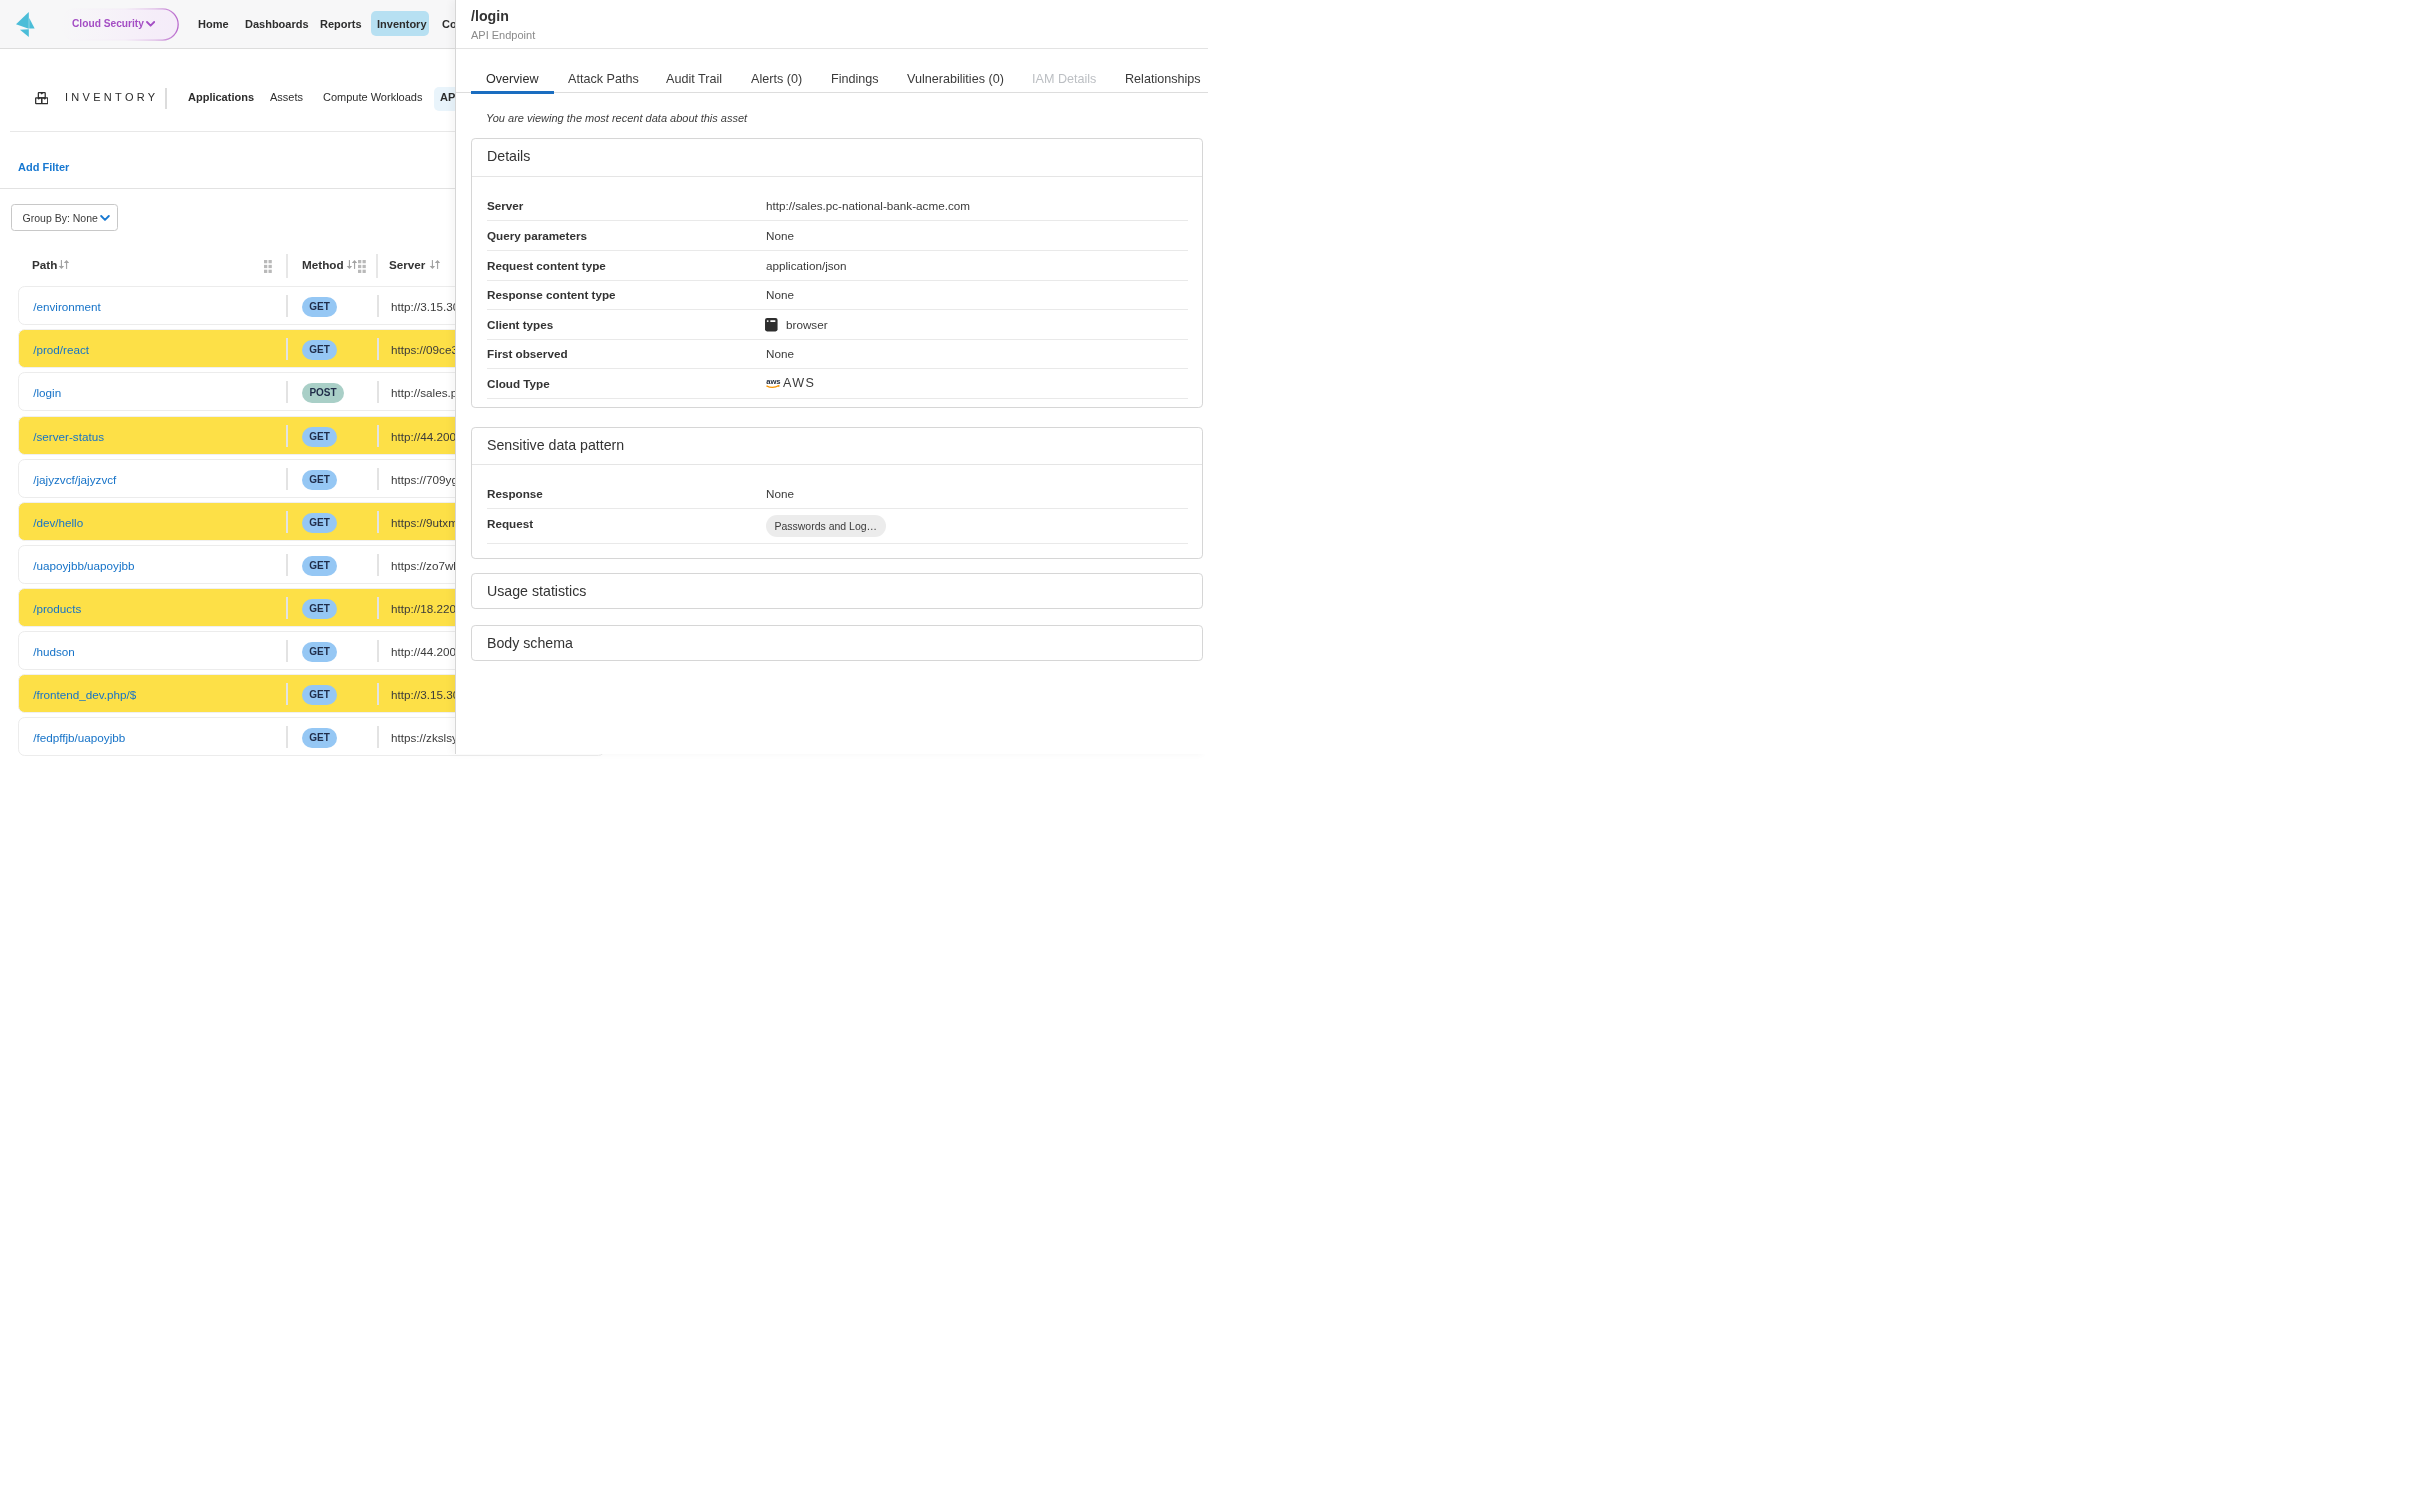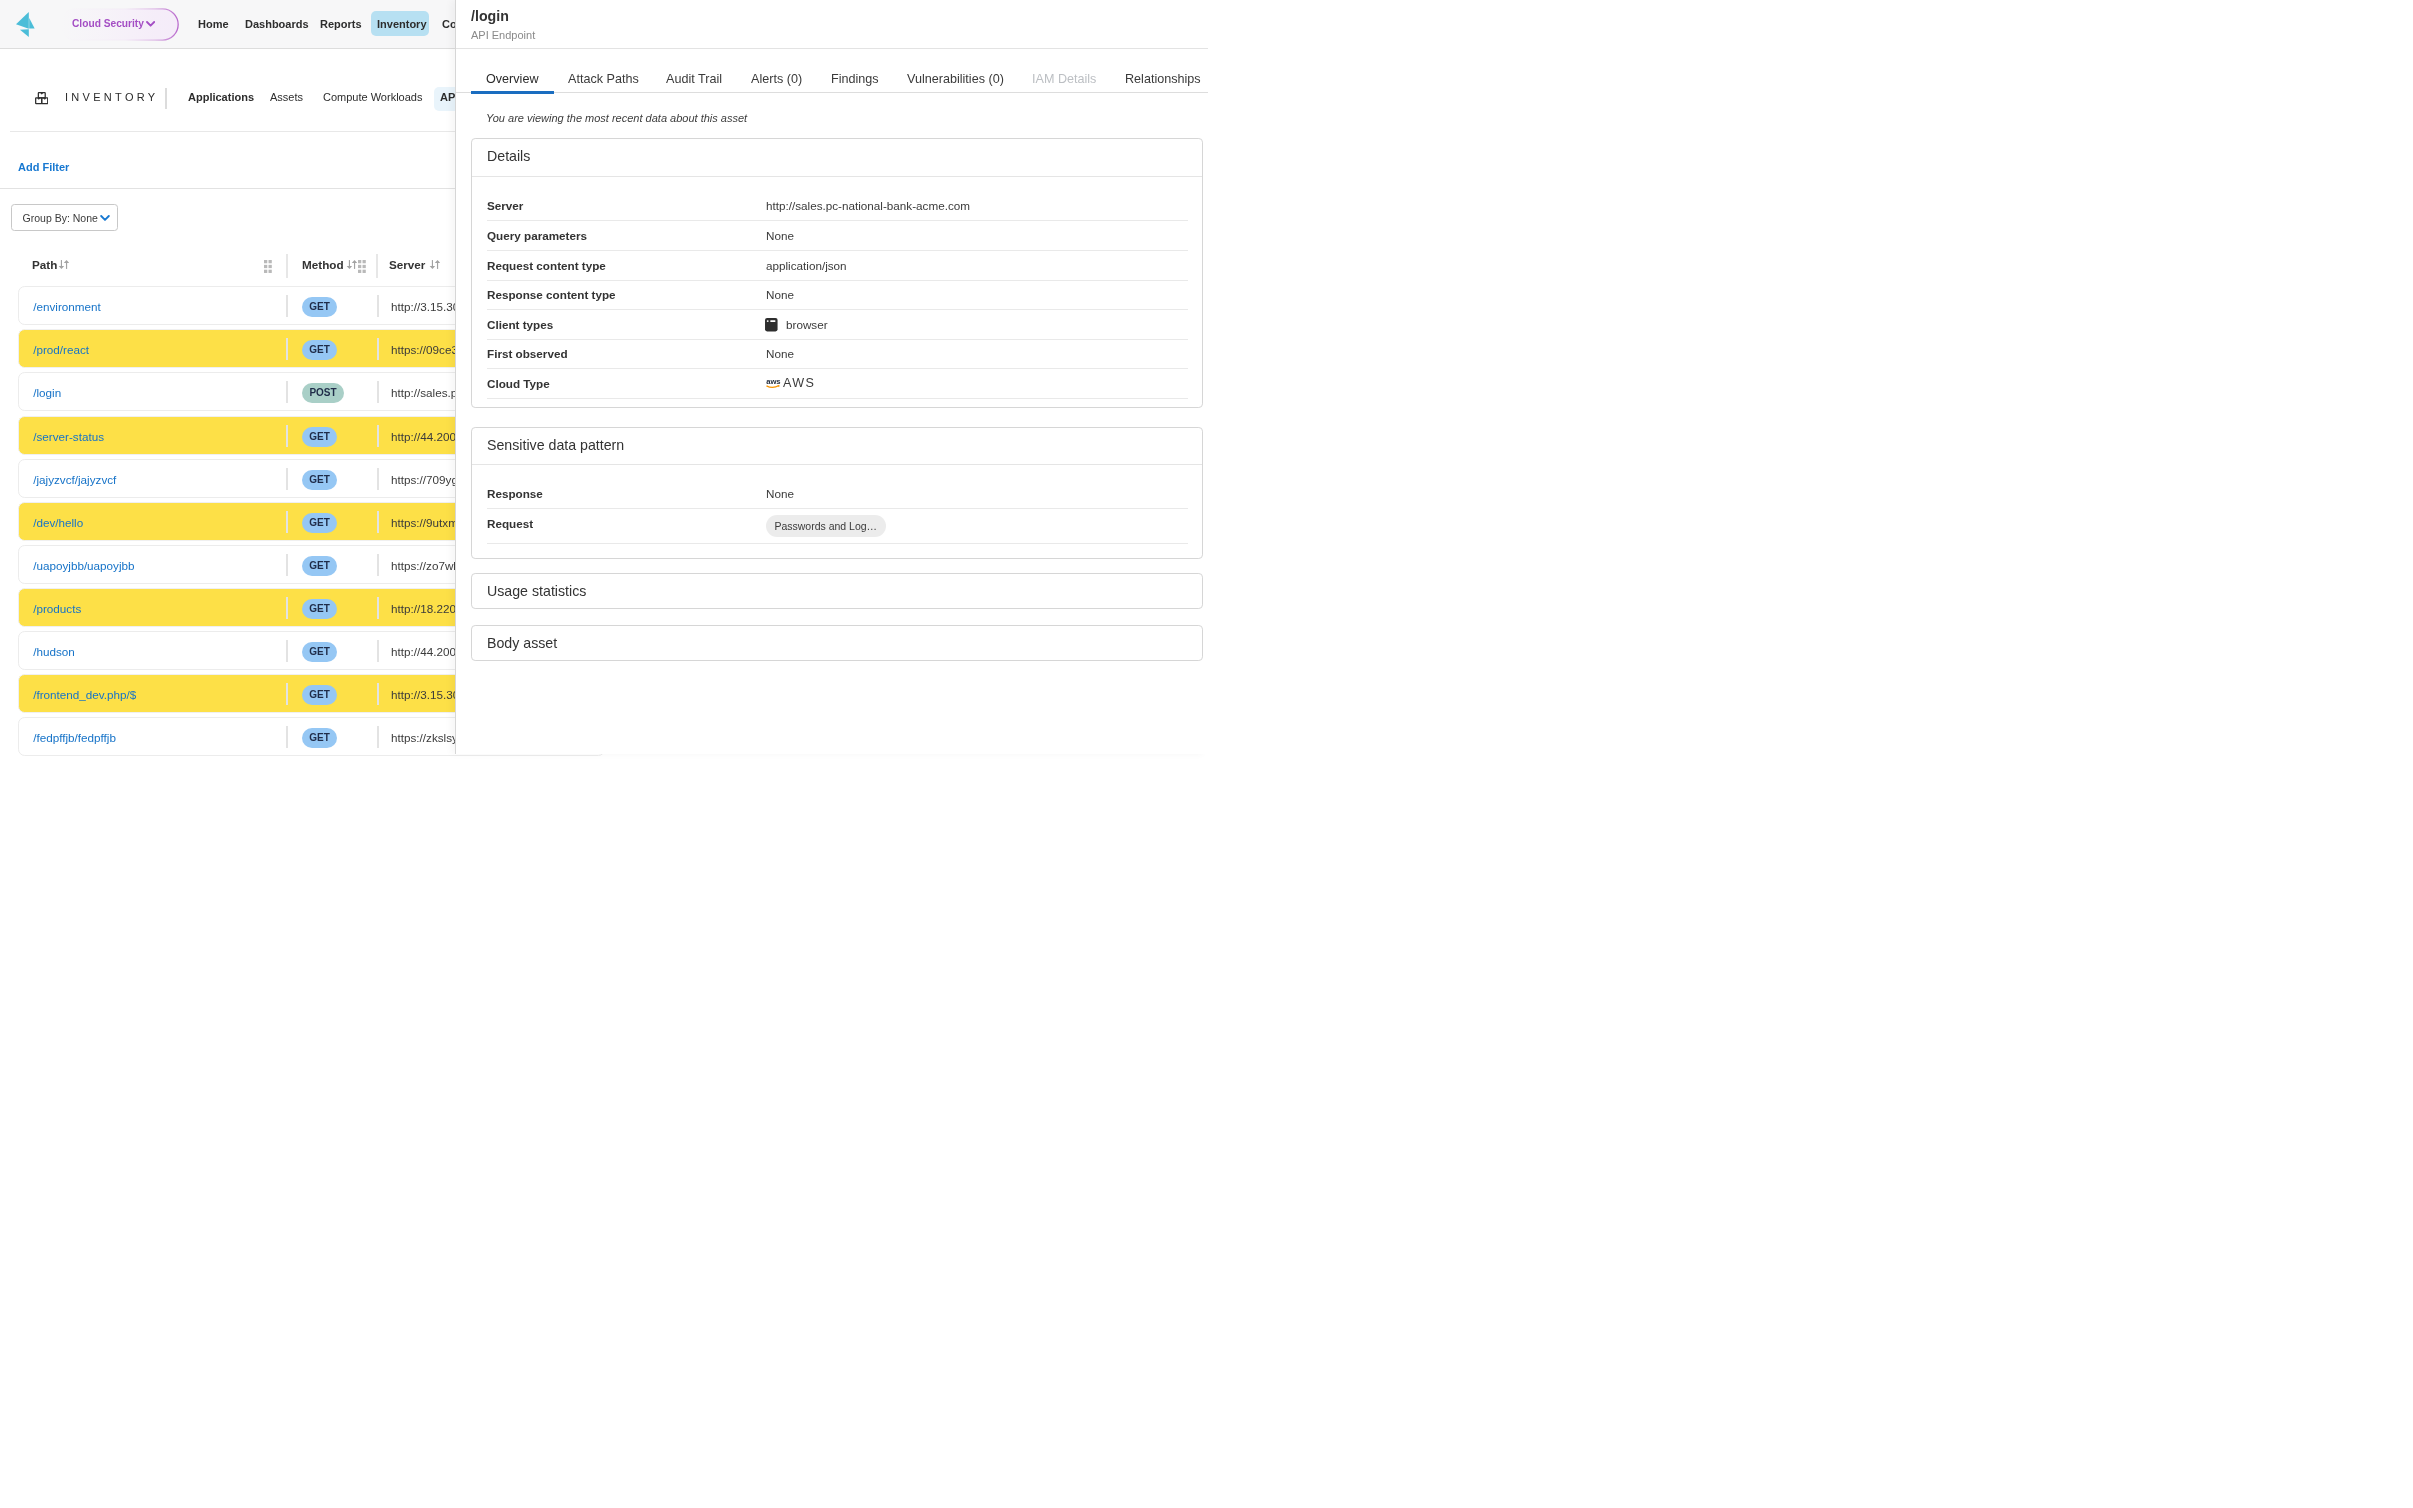--- a/index.html
+++ b/index.html
@@ -182,21 +182,21 @@
     <div class="rsv">http://44.200.11.83</div>
   </div>
 <div class="row rg" style="top:674px">
     <div class="rp">/frontend_dev.php/$</div>
     <div class="rs1"></div>
     <div class="pill pget">GET</div>
     <div class="rs2"></div>
     <div class="rsv">http://3.15.30.207</div>
   </div>
 <div class="row rw" style="top:717px">
-    <div class="rp">/fedpffjb/fedpffjb</div>
+    <div class="rp">/fedpffjb/uapoyjbb</div>
     <div class="rs1"></div>
     <div class="pill pget">GET</div>
     <div class="rs2"></div>
     <div class="rsv">https://zkslsyjto9.execute-api.us-east-2.amazonaws.com</div>
   </div>
 
 <div class="abs" style="left:455px;top:0;width:752px;height:754px;background:#fff;border-left:0.8px solid #d6d6d6;box-shadow:-4.2px 0 7.5px rgba(0,0,0,0.04)">
   <div class="t" style="left:15px;top:8.4px;font-size:14.2px;font-weight:bold;color:#333">/login</div>
   <div class="t" style="left:15px;top:28.5px;font-size:11px;color:#8a8a8a">API Endpoint</div>
   <div class="abs" style="left:0;top:48px;width:752px;height:0.8px;background:#e3e3e3"></div>
@@ -268,21 +268,21 @@
         <span class="dl" style="top:9.2px">Request</span>
       <div class="abs" style="left:279px;top:6.9px;height:22px;background:#ececec;border-radius:11.3px;font-size:10.5px;color:#3a3a3a;line-height:22px;padding:0 8.4px">Passwords and Log…</div>
     </div>
   </div>
 
   <div class="abs card" style="left:15px;top:573px;width:732px;height:36px">
     <div class="t ct">Usage statistics</div>
   </div>
 
   <div class="abs card" style="left:15px;top:625px;width:732px;height:36px">
-    <div class="t ct">Body asset</div>
+    <div class="t ct">Body schema</div>
   </div>
 </div>
 <style>
 .tb{top:72px;font-size:12.6px;color:#3a3a3a}
 .card{background:#fff;border:0.8px solid #d6d6d6;border-radius:4.2px}
 .ct{left:15px;top:9.2px;font-size:14.2px;font-weight:normal;color:#333}
 .dr{left:15px;width:701px;height:30px;border-bottom:0.8px solid #e9e9e9}
 .dl{position:absolute;left:0;top:7.5px;font-size:11.7px;font-weight:bold;color:#333;white-space:nowrap}
 .dv{position:absolute;left:279px;top:7.5px;font-size:11.7px;color:#3b3b3b;white-space:nowrap}
 .row{position:absolute;left:18px;width:587px;height:39px;border-radius:6.7px}

